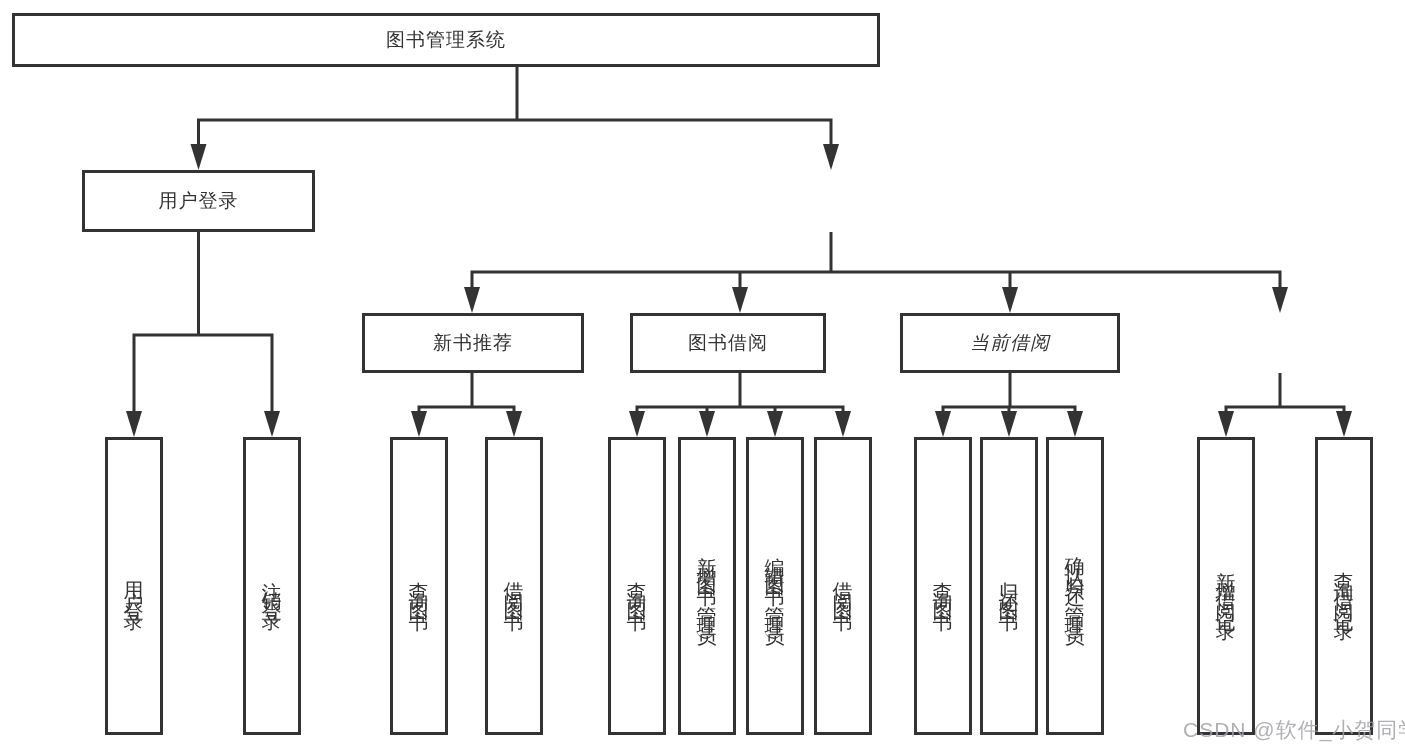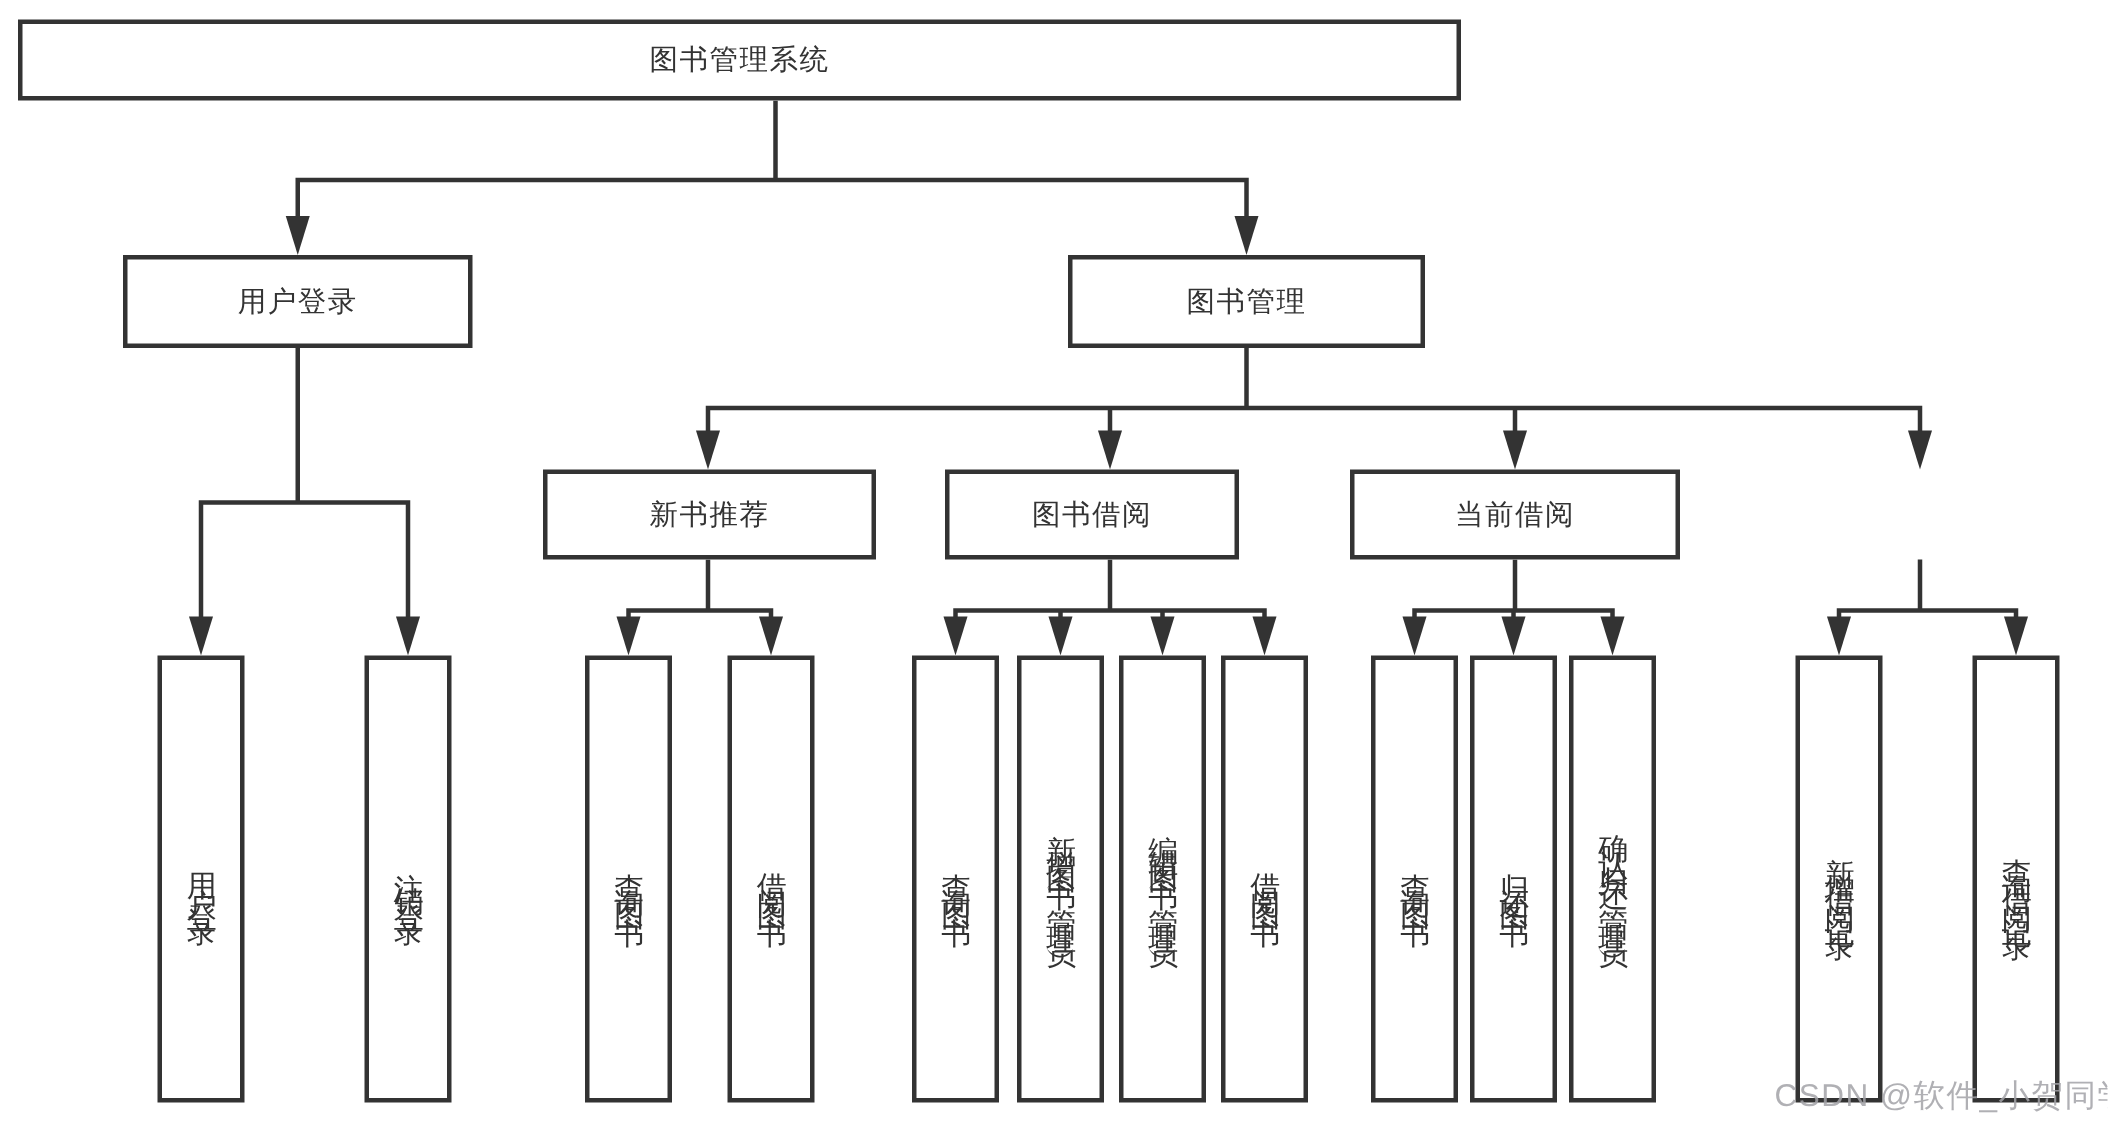--- a/index.html
+++ b/index.html
@@ -62,28 +62,27 @@
       <polygon points="767,411 783,411 775,437"></polygon>
       <polygon points="835,411 851,411 843,437"></polygon>
       <polygon points="935,411 951,411 943,437"></polygon>
       <polygon points="1001,411 1017,411 1009,437"></polygon>
       <polygon points="1067,411 1083,411 1075,437"></polygon>
       <polygon points="1218,411 1234,411 1226,437"></polygon>
       <polygon points="1336,411 1352,411 1344,437"></polygon>
     </g>
   </svg>
 
-  <div class="node h" style="left:12px;top:13px;width:962px;height:54px;">图书管理系统</div>
+  <div class="node h" style="left:12px;top:13px;width:868px;height:54px;">图书管理系统</div>
 
   <div class="node h" style="left:82px;top:170px;width:233px;height:62px;">用户登录</div>
-  <div class="node h" style="left:712px;top:170px;width:238px;height:62px;">图书管理</div>
 
   <div class="node h" style="left:362px;top:313px;width:222px;height:60px;text-align:right;">新书推荐</div>
   <div class="node h" style="left:630px;top:313px;width:196px;height:60px;">图书借阅</div>
-  <div class="node h" style="left:900px;top:313px;width:220px;height:60px;">当前借阅</div>
+  <div class="node h" style="left:900px;top:313px;width:220px;height:60px;font-style:italic;">当前借阅</div>
 
   <div class="node leaf" style="left:105px;top:437px;width:58px;height:298px;">用户登录</div>
   <div class="node leaf" style="left:243px;top:437px;width:58px;height:298px;">注销登录</div>
 
   <div class="node leaf" style="left:390px;top:437px;width:58px;height:298px;">查询图书</div>
   <div class="node leaf" style="left:485px;top:437px;width:58px;height:298px;">借阅图书</div>
 
   <div class="node leaf" style="left:608px;top:437px;width:58px;height:298px;">查询图书</div>
   <div class="node leaf" style="left:678px;top:437px;width:58px;height:298px;">新增图书（管理员）</div>
   <div class="node leaf" style="left:746px;top:437px;width:58px;height:298px;">编辑图书（管理员）</div>

